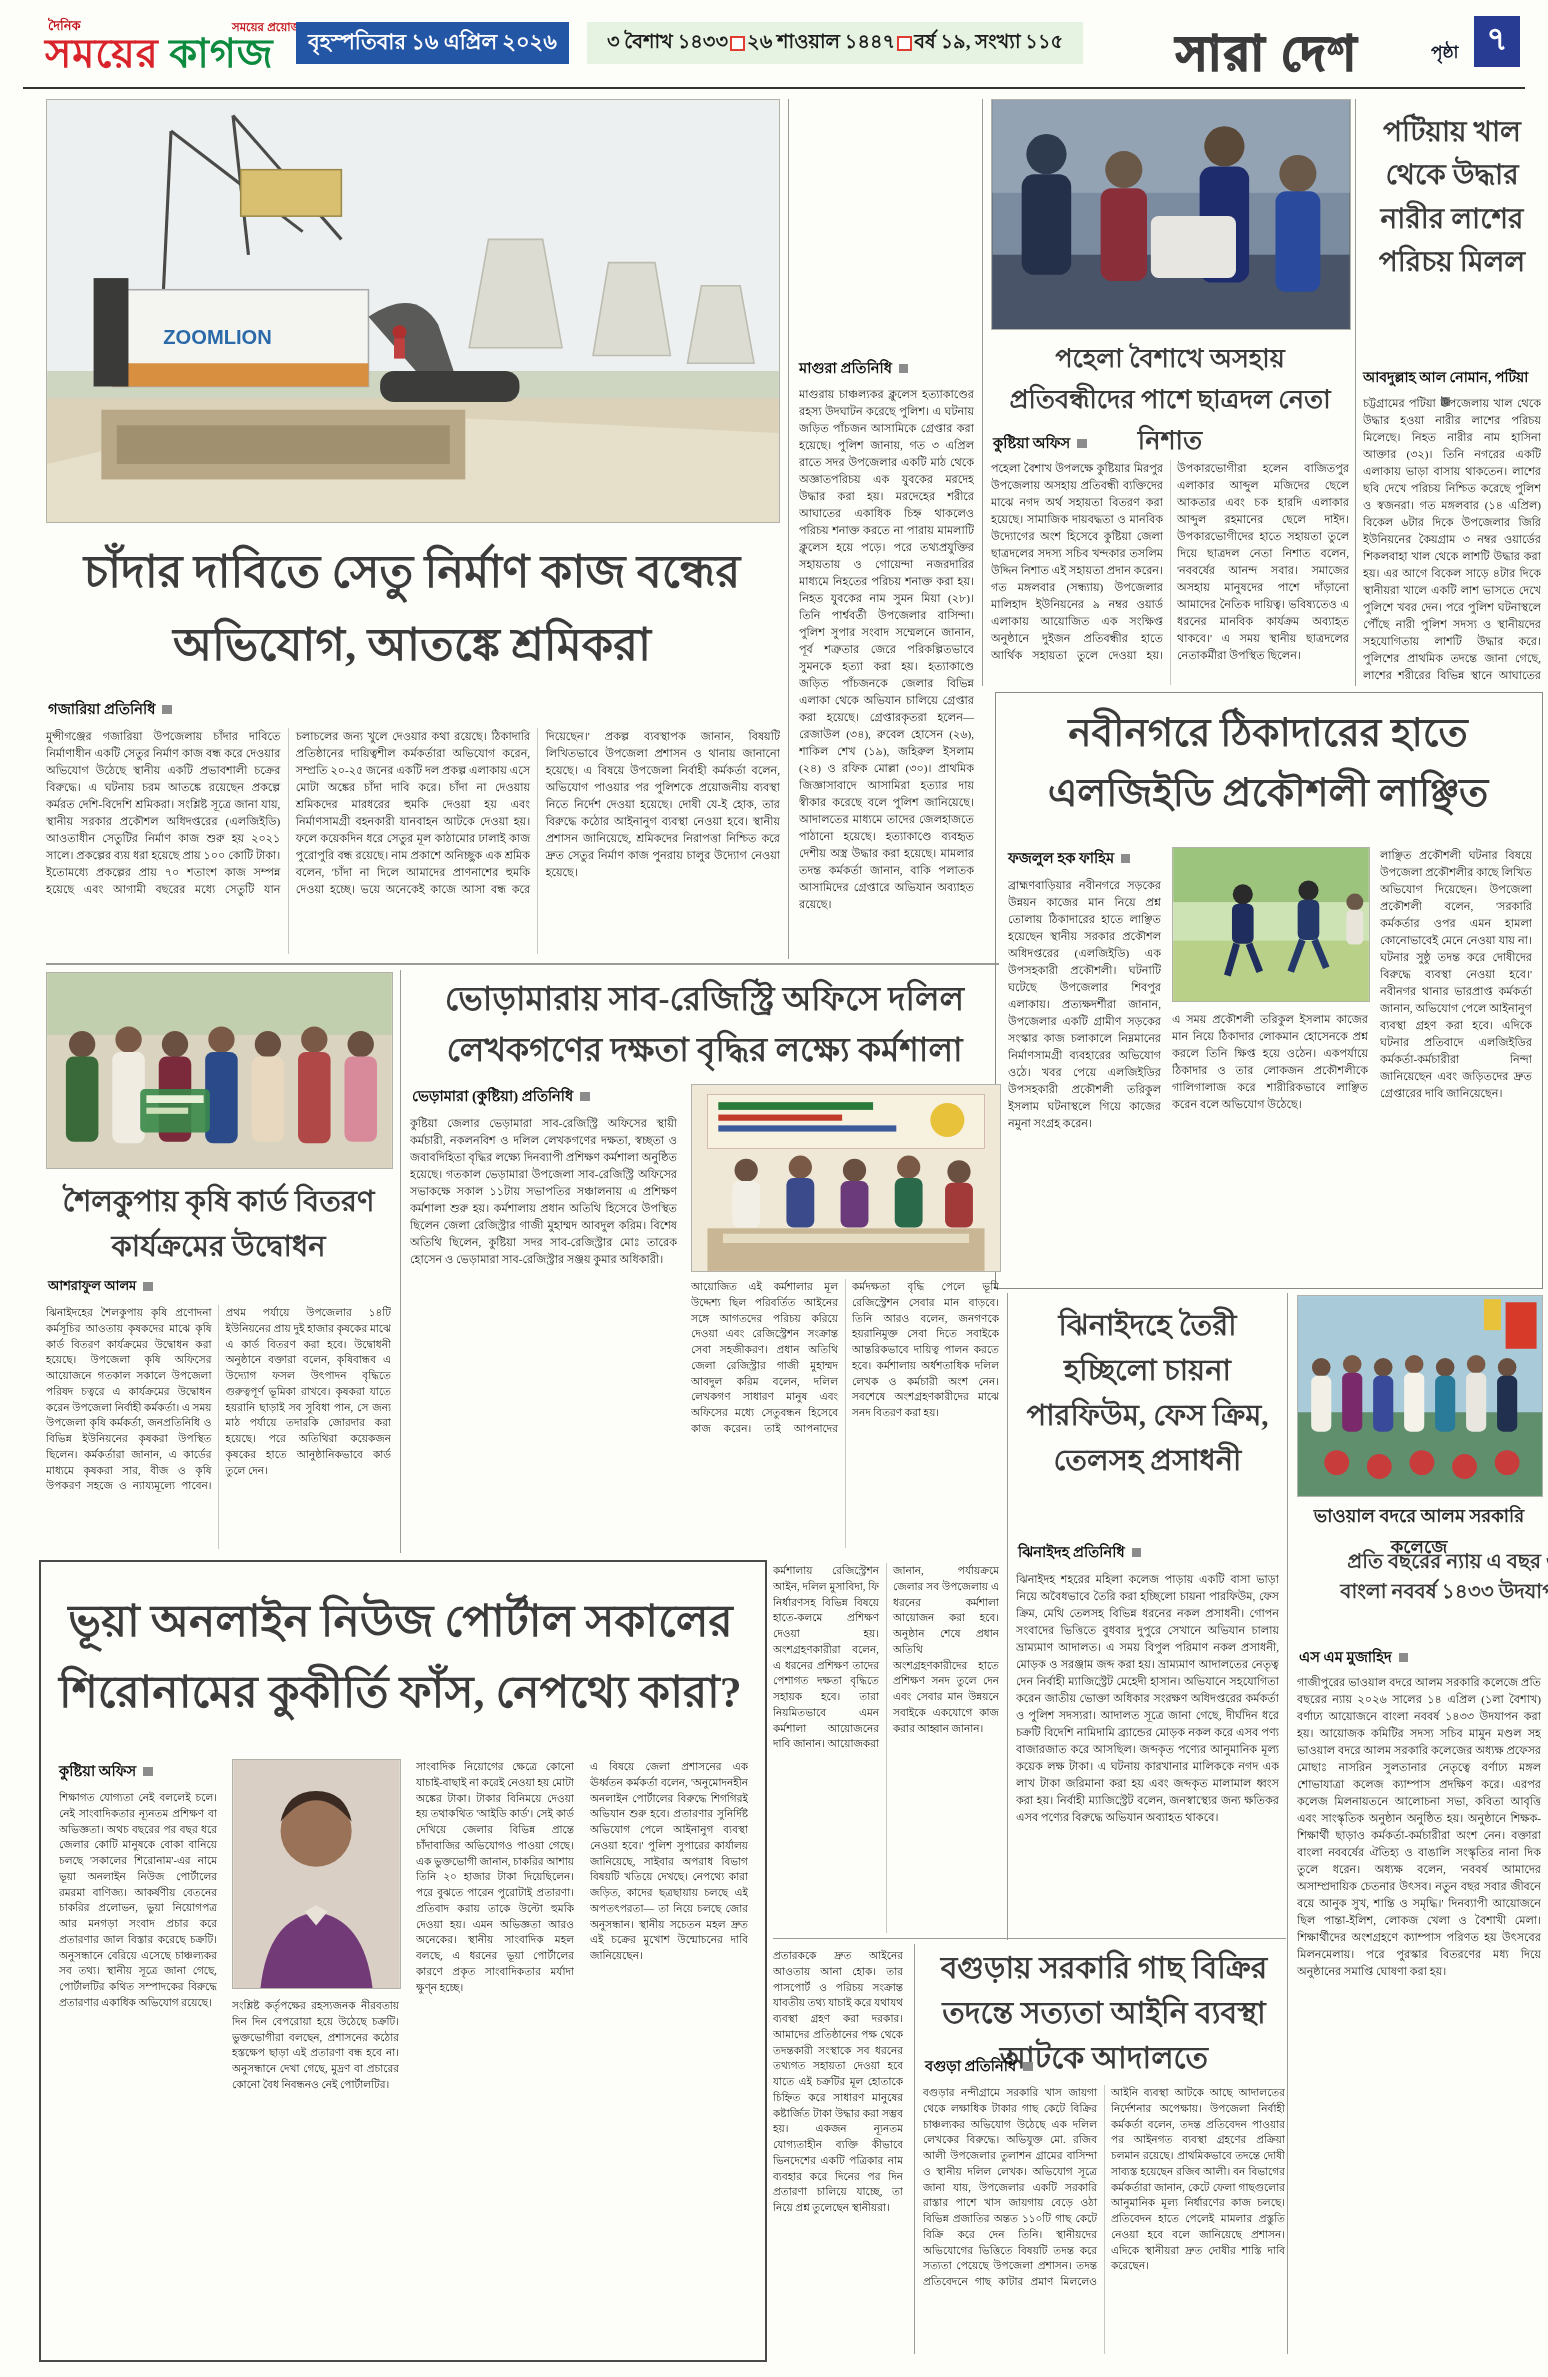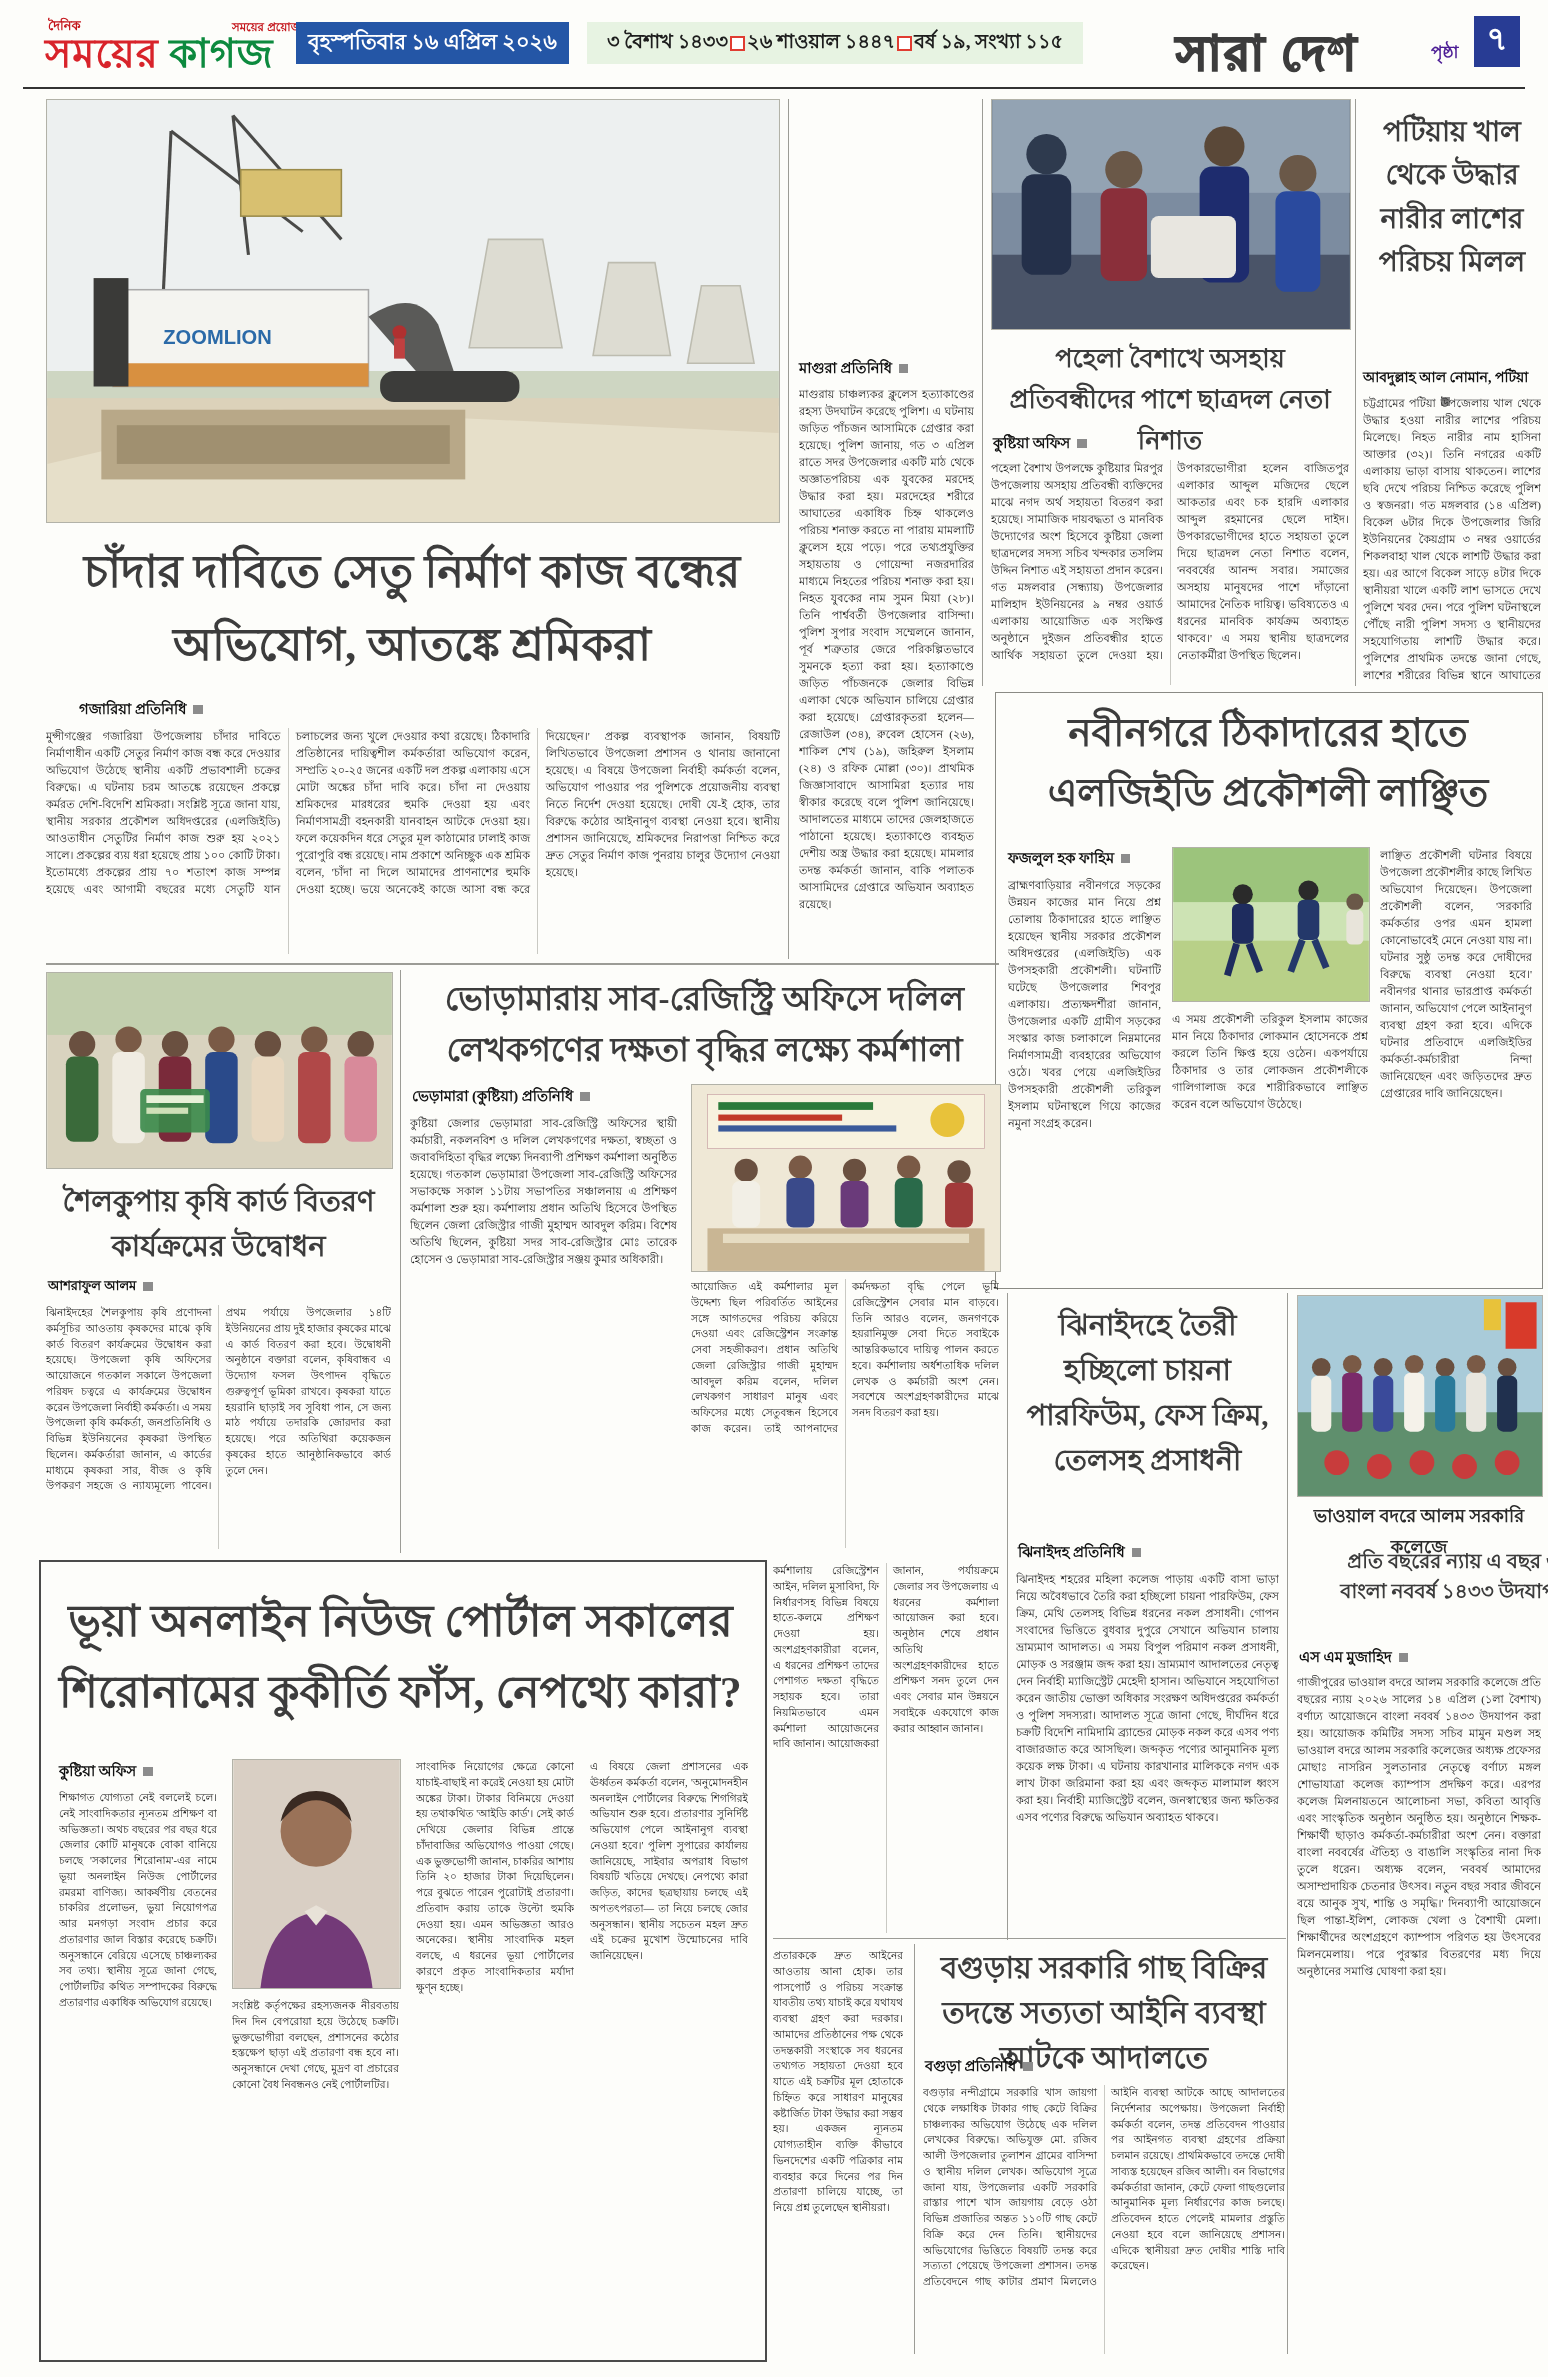--- a/index.html
+++ b/index.html
@@ -11,21 +11,21 @@
   .brand{position:absolute;font-weight:800;font-size:40px;line-height:1;font-family:"Liberation Serif",serif;
          letter-spacing:0.8px;white-space:nowrap;}
   .brand .w1{color:#d8232a;} .brand .w2{color:#0c8a3e;}
   .datebar{position:absolute;background:#2456a6;color:#fff;display:flex;align-items:center;justify-content:center;
            font:bold 21px "Liberation Serif",serif;}
   .infobar{position:absolute;background:#e7f3e2;display:flex;align-items:center;justify-content:center;gap:2px;
            font:bold 19.4px "Liberation Serif",serif;color:#1d1d1d;}
   .sq{width:11px;height:11px;border:2.3px solid #e03c31;display:inline-block;background:#fff;}
   .section-title{position:absolute;font-weight:800;font-size:48px;color:#ffffff;
                  -webkit-text-stroke:1.9px #3c3c3c;letter-spacing:2.3px;white-space:nowrap;}
-  .pagelabel{position:absolute;font:bold 17px "Liberation Serif",serif;color:#4c1d95;}
+  .pagelabel{position:absolute;font:bold 17px "Liberation Serif",serif;color:#0f172a;}
   .pagenum{position:absolute;background:#283c94;color:#fff;display:flex;align-items:center;justify-content:center;
            font:bold 33px "Liberation Serif",serif;}
   
   .vline{position:absolute;width:0.8px;background:#9c9c96;}
   .hline{position:absolute;height:1.5px;background:#9c9c96;}
   .rule-heavy{position:absolute;height:2.3px;background:#333;}
   
   .hl{position:absolute;font-family:"Liberation Serif",serif;font-weight:700;color:#3c3c3c;text-align:center;}
   .byline{position:absolute;display:flex;align-items:center;gap:7px;
           font:bold 14.7px "Liberation Serif",serif;color:#101010;white-space:nowrap;}
@@ -99,21 +99,21 @@
 
       <rect x="70" y="400" width="470" height="90" fill="#b8a888"></rect>
       <rect x="90" y="420" width="430" height="50" fill="#a09070"></rect>
 
       <circle cx="455" cy="300" r="9" fill="#b03030"></circle>
       <rect x="448" y="308" width="14" height="26" fill="#c04040"></rect>
     </svg>
   </div>
 
   <div class="hl" style="left:46px;top:536px;width:732px;font-size:45px;line-height:1.62;">চাঁদার দাবিতে সেতু নির্মাণ কাজ বন্ধের অভিযোগ, আতঙ্কে শ্রমিকরা</div>
-  <div class="byline" style="left:48px;top:697px;margin-left:31px;">
+  <div class="byline" style="left:48px;top:697px;">
     <span>গজারিয়া প্রতিনিধি</span>
     <span class="mk"></span>
   </div>
   <div class="bt c3" style="left:46px;top:728px;width:734px;height:226px;">মুন্সীগঞ্জের গজারিয়া উপজেলায় চাঁদার দাবিতে নির্মাণাধীন একটি সেতুর নির্মাণ কাজ বন্ধ করে দেওয়ার অভিযোগ উঠেছে স্থানীয় একটি প্রভাবশালী চক্রের বিরুদ্ধে। এ ঘটনায় চরম আতঙ্কে রয়েছেন প্রকল্পে কর্মরত দেশি-বিদেশি শ্রমিকরা। সংশ্লিষ্ট সূত্রে জানা যায়, স্থানীয় সরকার প্রকৌশল অধিদপ্তরের (এলজিইডি) আওতাধীন সেতুটির নির্মাণ কাজ শুরু হয় ২০২১ সালে। প্রকল্পের ব্যয় ধরা হয়েছে প্রায় ১০০ কোটি টাকা। ইতোমধ্যে প্রকল্পের প্রায় ৭০ শতাংশ কাজ সম্পন্ন হয়েছে এবং আগামী বছরের মধ্যে সেতুটি যান চলাচলের জন্য খুলে দেওয়ার কথা রয়েছে। ঠিকাদারি প্রতিষ্ঠানের দায়িত্বশীল কর্মকর্তারা অভিযোগ করেন, সম্প্রতি ২০-২৫ জনের একটি দল প্রকল্প এলাকায় এসে মোটা অঙ্কের চাঁদা দাবি করে। চাঁদা না দেওয়ায় শ্রমিকদের মারধরের হুমকি দেওয়া হয় এবং নির্মাণসামগ্রী বহনকারী যানবাহন আটকে দেওয়া হয়। ফলে কয়েকদিন ধরে সেতুর মূল কাঠামোর ঢালাই কাজ পুরোপুরি বন্ধ রয়েছে। নাম প্রকাশে অনিচ্ছুক এক শ্রমিক বলেন, 'চাঁদা না দিলে আমাদের প্রাণনাশের হুমকি দেওয়া হচ্ছে। ভয়ে অনেকেই কাজে আসা বন্ধ করে দিয়েছেন।' প্রকল্প ব্যবস্থাপক জানান, বিষয়টি লিখিতভাবে উপজেলা প্রশাসন ও থানায় জানানো হয়েছে। এ বিষয়ে উপজেলা নির্বাহী কর্মকর্তা বলেন, অভিযোগ পাওয়ার পর পুলিশকে প্রয়োজনীয় ব্যবস্থা নিতে নির্দেশ দেওয়া হয়েছে। দোষী যে-ই হোক, তার বিরুদ্ধে কঠোর আইনানুগ ব্যবস্থা নেওয়া হবে। স্থানীয় প্রশাসন জানিয়েছে, শ্রমিকদের নিরাপত্তা নিশ্চিত করে দ্রুত সেতুর নির্মাণ কাজ পুনরায় চালুর উদ্যোগ নেওয়া হয়েছে।</div>
 
   <div class="vline" style="left:788px;top:99px;height:860px;"></div>
   <div class="hline" style="left:46px;top:963px;width:953px;"></div>
 
   <div class="byline" style="left:799px;top:356px;">
     <span>মাগুরা প্রতিনিধি</span>

